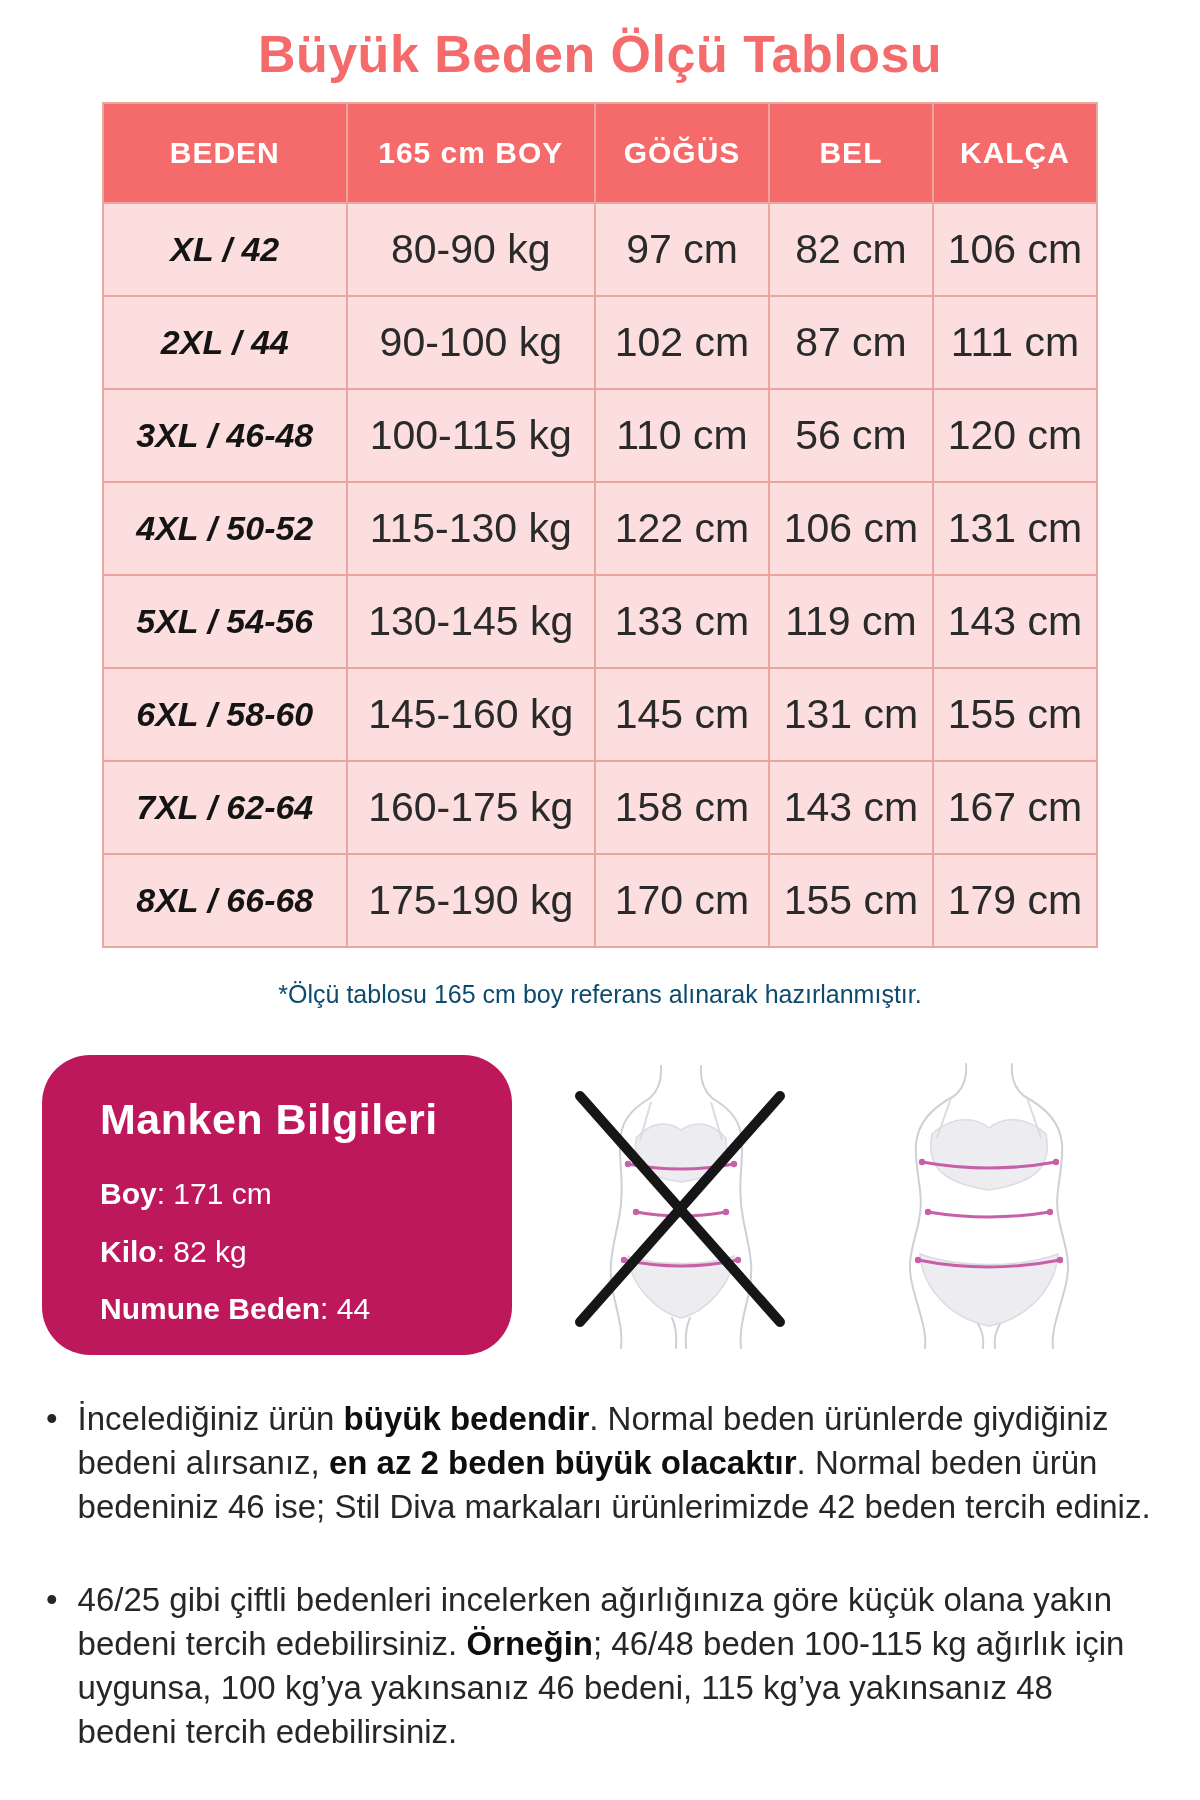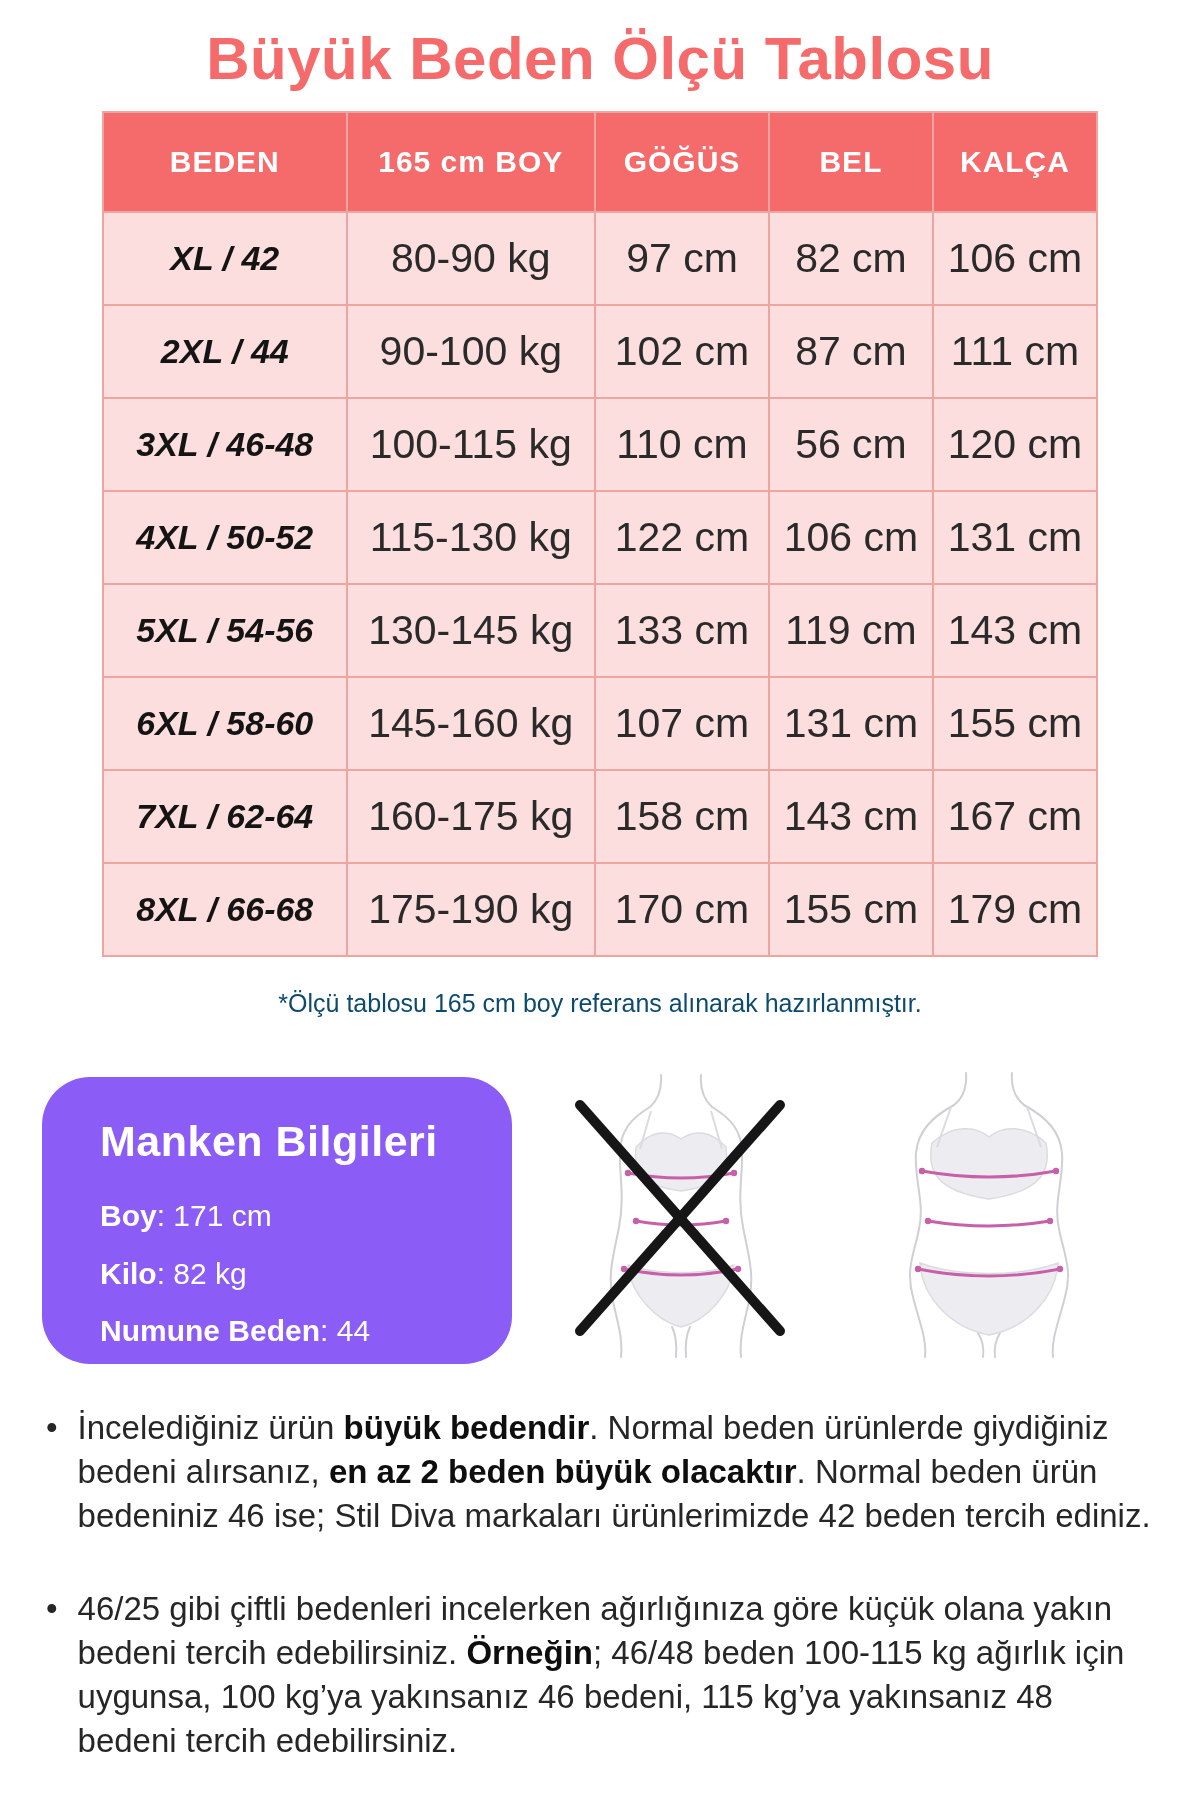--- a/index.html
+++ b/index.html
@@ -9,21 +9,21 @@
     font-family:"Liberation Sans","DejaVu Sans",sans-serif;
     color:#2b2b2b;
     overflow:hidden;
   }
   .page{width:1200px;height:1800px;position:relative;}
 
   
   .title{
     margin:24px 0 6px;
     text-align:center;
-    font-size:60px;
+    font-size:52px;
     font-weight:800;
     letter-spacing:.5px;
     color:#F56B6B;
   }
 
   
   .size-table{
     border-collapse:collapse;
     table-layout:fixed;
     width:996px;
@@ -65,26 +65,25 @@
   
   .info-row{
     display:flex;
     align-items:stretch;
     margin:46px 42px 0 42px;
     height:300px;
   }
   .model-box{
     width:470px;
     box-sizing:border-box;
-    background:#8b5cf6;
+    background:#be185d;
     border-radius:48px;
     color:#ffffff;
     padding:34px 28px 28px 58px;
     flex:none;
-    margin-top:13px;
   }
   .model-box h2{
     margin:6px 0 28px;
     font-size:43px;
     font-weight:800;
     letter-spacing:.5px;
   }
   .model-line{
     margin:0 0 14px;
     font-size:30px;
@@ -182,21 +181,21 @@
       <td class="size-col">5XL / 54-56</td>
       <td>130-145 kg</td>
       <td>133 cm</td>
       <td>119 cm</td>
       <td>143 cm</td>
     </tr>
 
     <tr>
       <td class="size-col">6XL / 58-60</td>
       <td>145-160 kg</td>
-      <td>107 cm</td>
+      <td>145 cm</td>
       <td>131 cm</td>
       <td>155 cm</td>
     </tr>
 
     <tr>
       <td class="size-col">7XL / 62-64</td>
       <td>160-175 kg</td>
       <td>158 cm</td>
       <td>143 cm</td>
       <td>167 cm</td>

